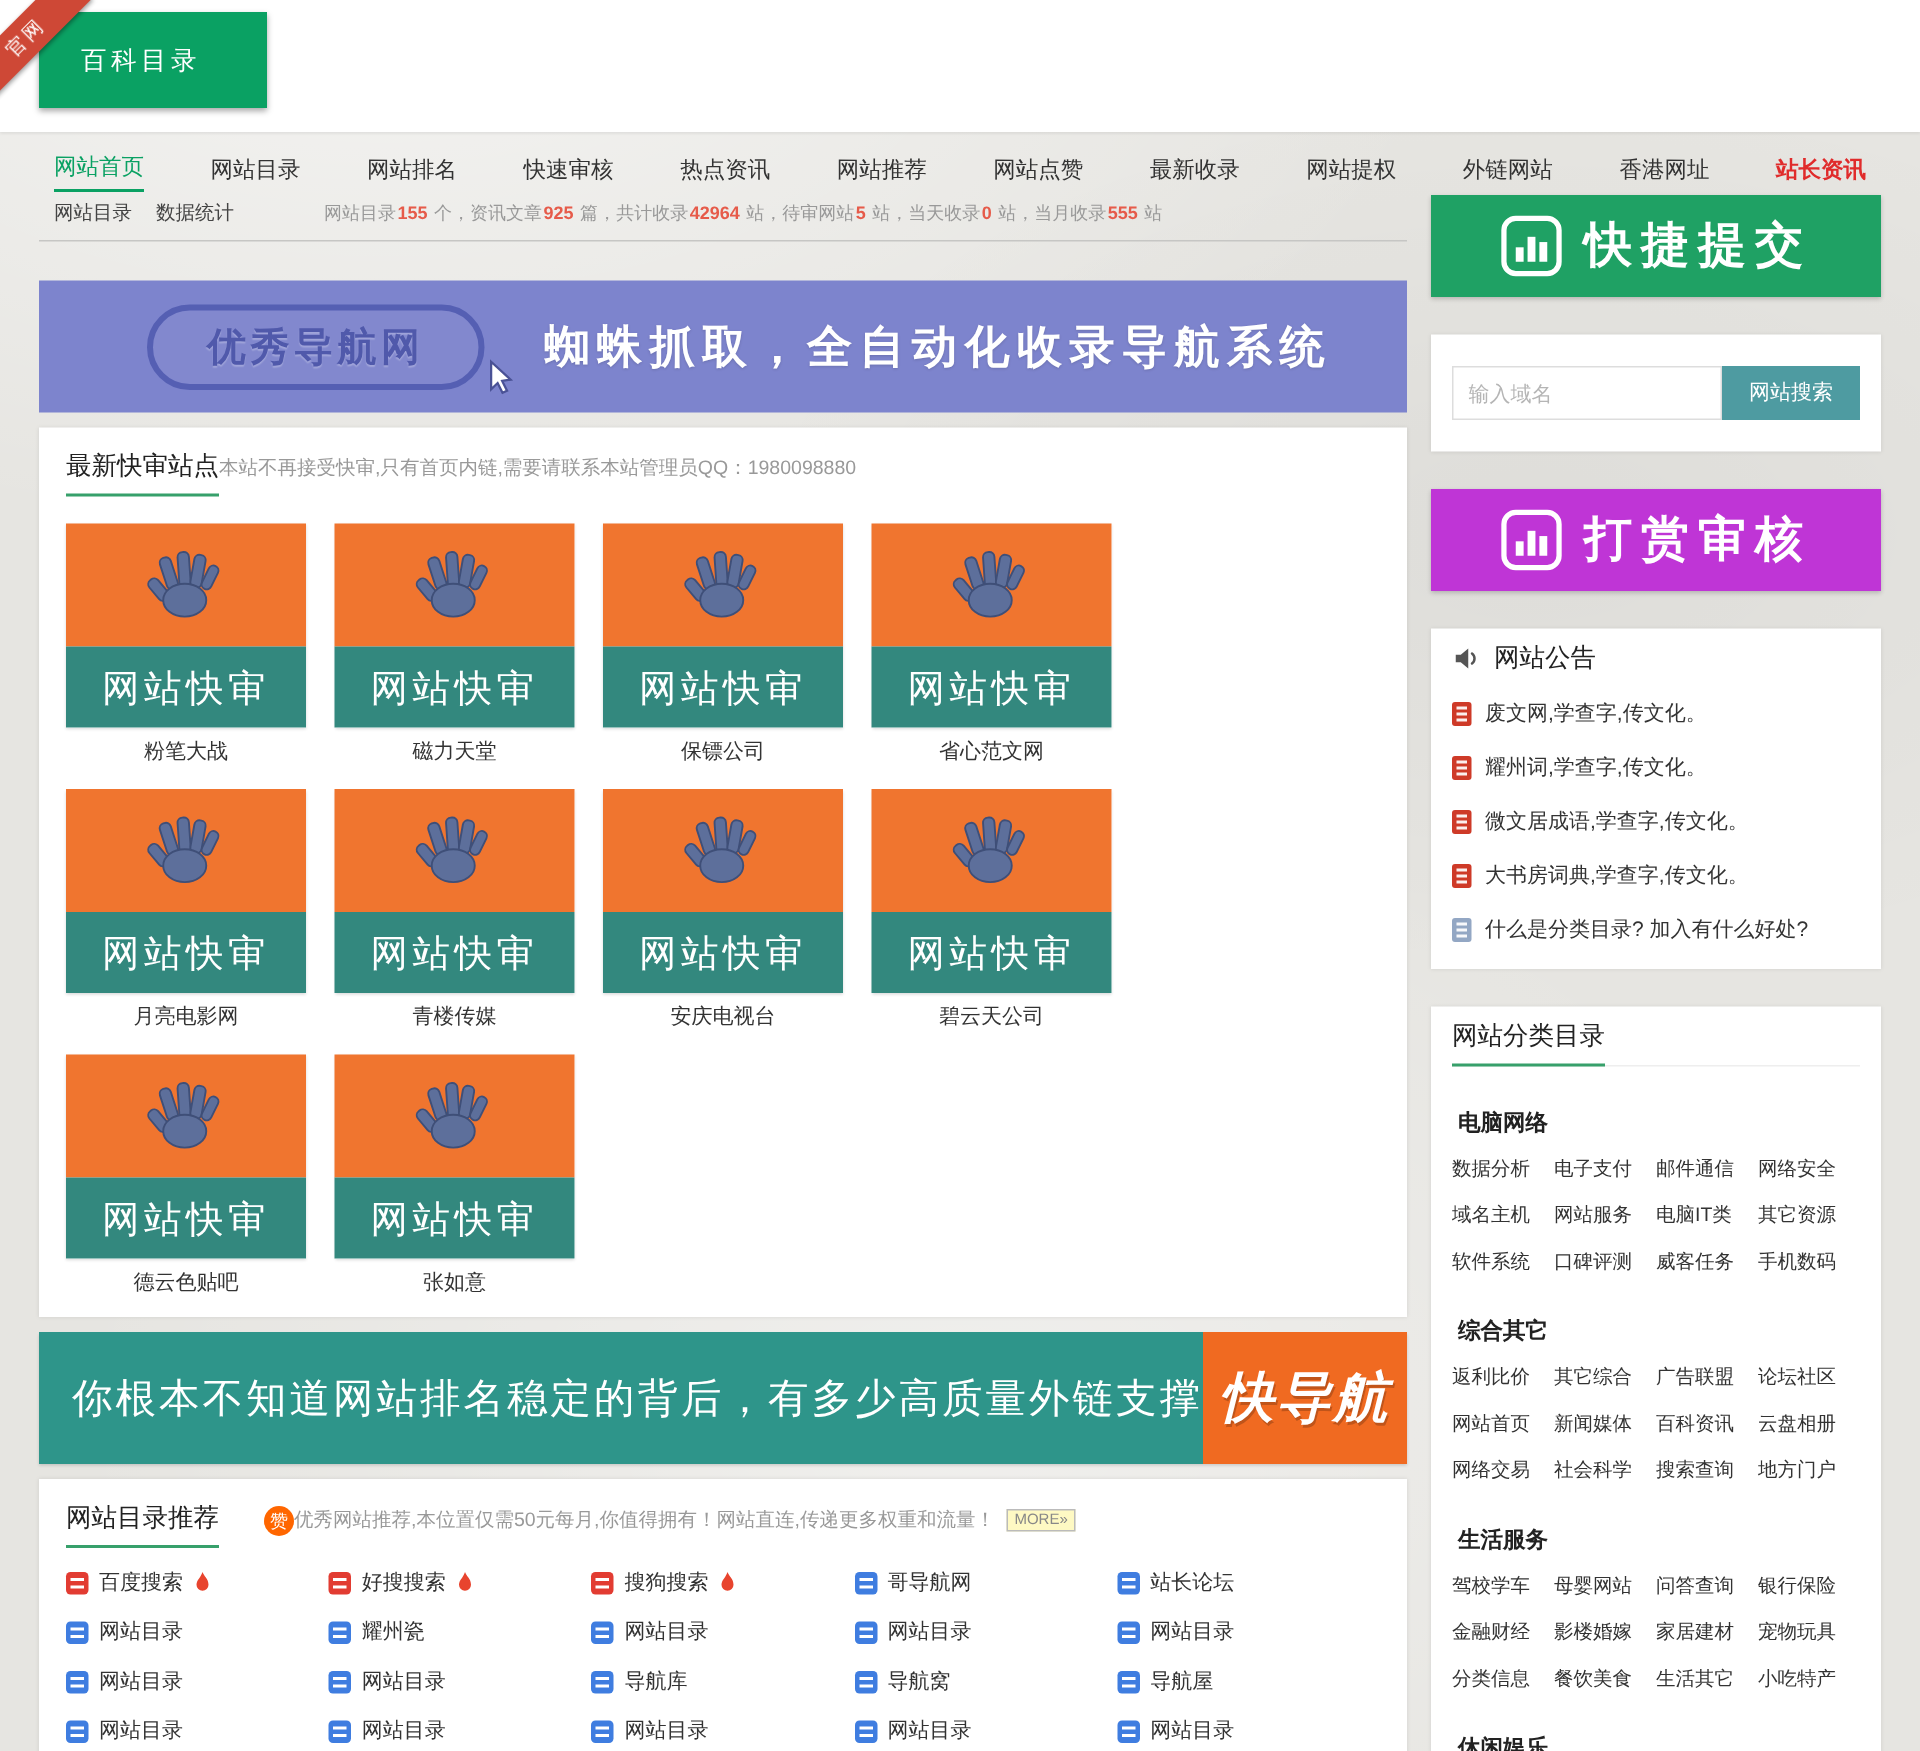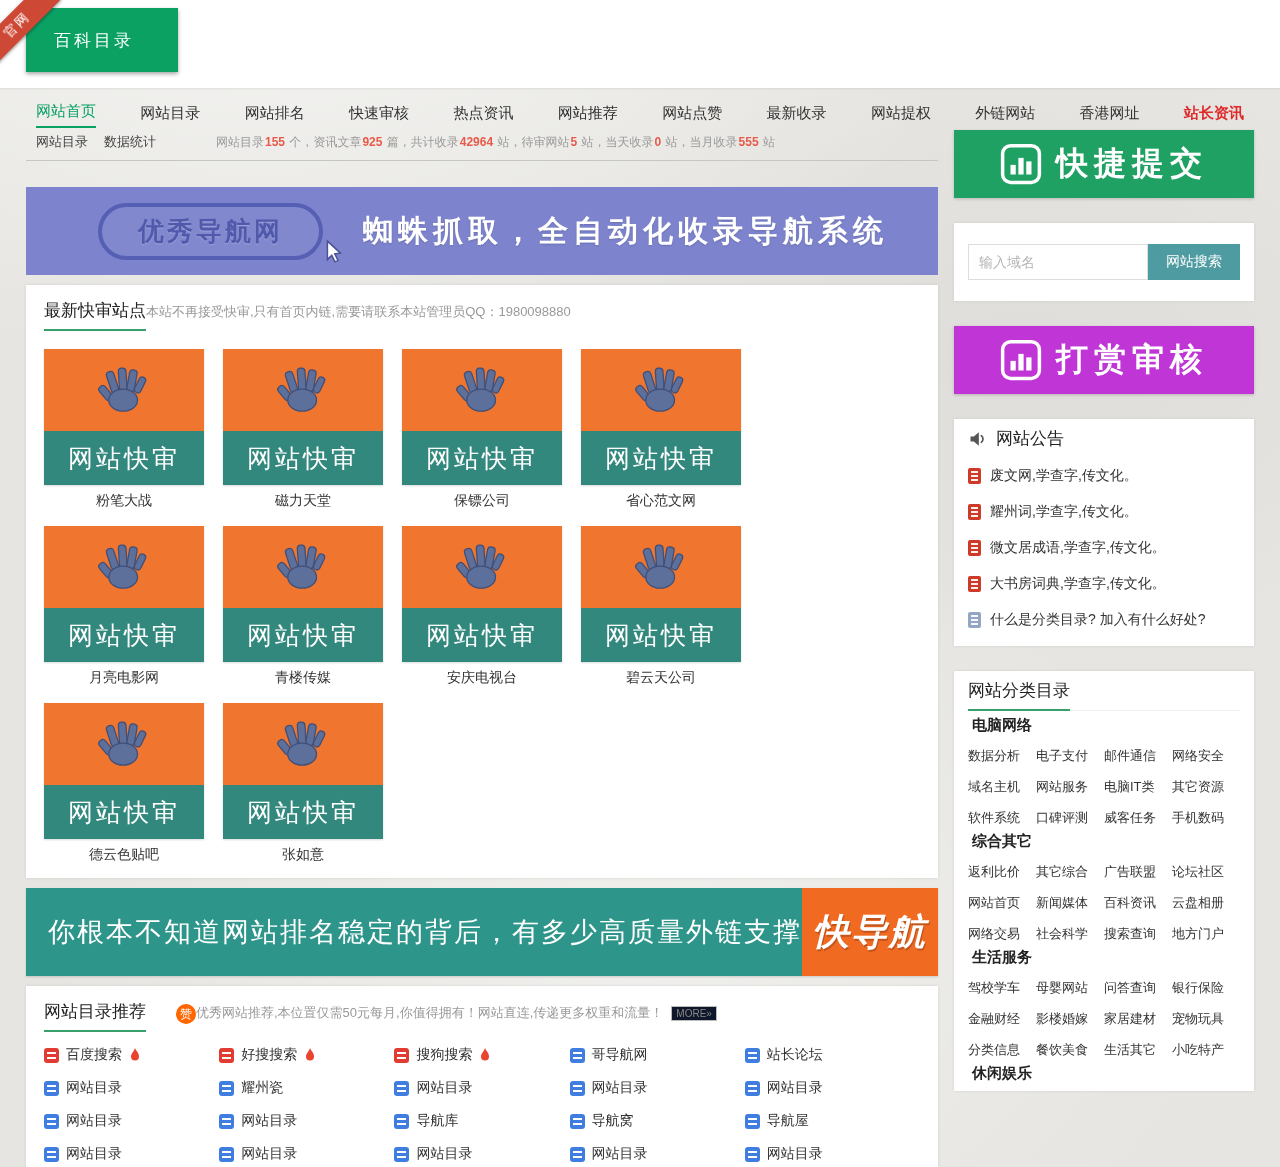--- a/index.html
+++ b/index.html
@@ -67,21 +67,21 @@
   
   .strip{margin-top:10px;height:88px;background:#2e958a;display:flex;align-items:center;overflow:hidden;cursor:pointer;box-shadow:0 1px 2px rgba(0,0,0,.15)}
   .strip-text{flex:1;color:#fff;font-size:27px;padding-left:22px;letter-spacing:2px}
   .strip-brand{width:136px;align-self:stretch;background:#f06a21;color:#fff;display:flex;align-items:center;justify-content:center;
                font-size:36px;font-weight:bold;font-style:italic;letter-spacing:2px;text-shadow:1px 2px 0 rgba(0,0,0,.2)}
 
   
   .badge{width:20px;height:20px;border-radius:50%;background:#f60;color:#fff;font-size:12px;display:inline-flex;
          align-items:center;justify-content:center;margin-left:6px;position:relative;top:-2px}
   .rec-note{display:flex;align-items:center}
-  .more-box{border:1px solid #bbb;font-size:10px;color:#888;padding:1px 4px;margin-left:8px;cursor:pointer;background:#0f172a}
+  .more-box{border:1px solid #bbb;font-size:10px;color:#888;padding:1px 4px;margin-left:8px;cursor:pointer;background:#fef9c3}
   .rec-grid{display:grid;grid-template-columns:repeat(5,1fr);margin-top:14px;row-gap:15px}
   .rec-link{display:flex;align-items:center;gap:7px;font-size:14px;color:#333;cursor:pointer}
   .book{width:15px;height:15px;border-radius:3px;background:#3f7de0;position:relative;flex:0 0 15px}
   .book::before{content:"";position:absolute;left:3px;right:3px;top:4px;height:2px;background:#fff;box-shadow:0 5px 0 #fff}
   .rec-link.hot .book{background:#e23c32}
   .flame{display:none;width:12px;height:14px}
   .rec-link.hot .flame{display:block}
 
   
   .side-banner{height:68px;display:flex;align-items:center;justify-content:center;gap:14px;color:#fff;cursor:pointer;box-shadow:0 1px 3px rgba(0,0,0,.2)}
@@ -97,21 +97,21 @@
   .notice-title{display:flex;align-items:center;gap:8px;font-size:17px;color:#222}
   .notice-title svg{width:20px;height:20px}
   .notice-list{list-style:none;margin-top:8px}
   .notice-item{display:flex;align-items:center;gap:9px;font-size:14px;color:#333;padding:9px 0;cursor:pointer}
   .nbook{width:13px;height:16px;border-radius:2px;background:#ce3a28;position:relative;flex:0 0 13px}
   .nbook::before{content:"";position:absolute;left:3px;right:3px;top:3px;height:2px;background:rgba(255,255,255,.92);
                  box-shadow:0 4px 0 rgba(255,255,255,.92),0 8px 0 rgba(255,255,255,.92)}
   .notice-item.muted .nbook{background:#93a7c4}
   .cat-head{border-bottom:1px solid #eee}
   .cat-title{font-size:17px;color:#222;display:inline-block;padding-bottom:7px;border-bottom:2px solid #37a06b;margin-bottom:-1px}
-  .cat-group{margin-top:5px}
+  .cat-group{margin-top:28px}
   .cat-name{font-size:15px;font-weight:bold;color:#222;margin-left:4px}
   .cat-tags{display:grid;grid-template-columns:repeat(4,1fr);row-gap:13px;margin-top:12px}
   .cat-tag{font-size:13px;color:#333;cursor:pointer;white-space:nowrap}
 </style>
 </head>
 <body>
 
 <div class="ribbon">官网</div>
 
 <header class="topbar">

